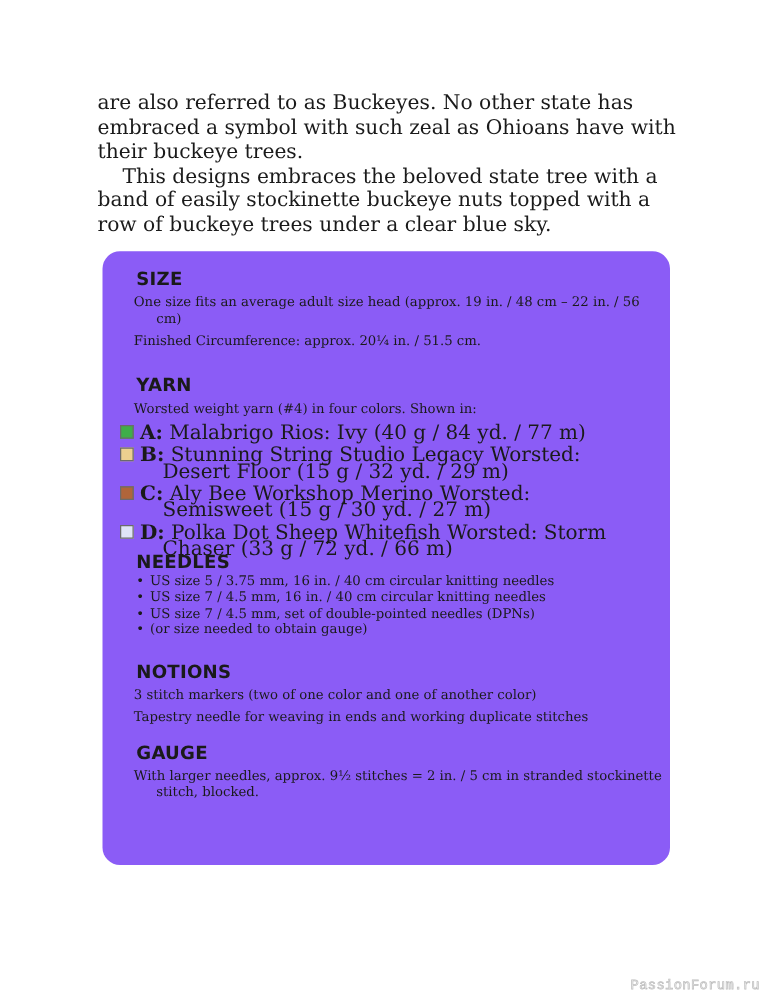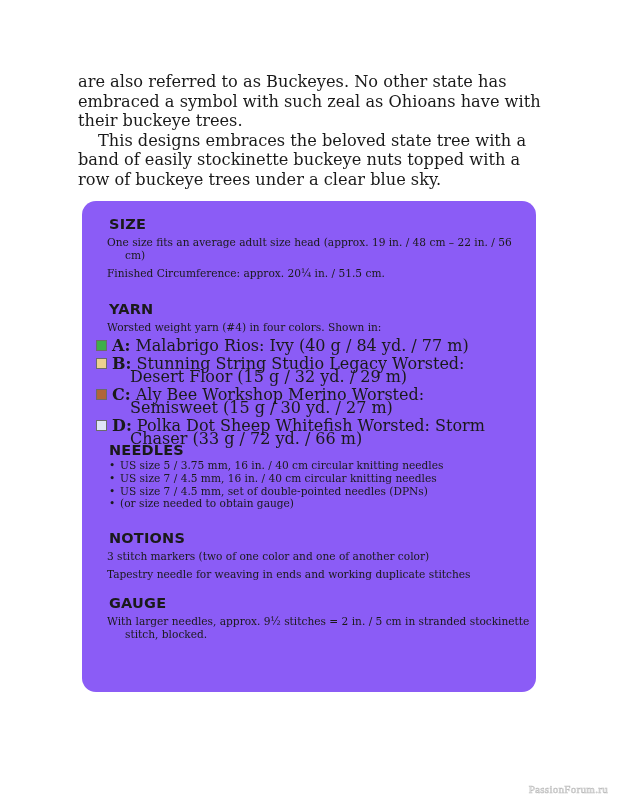--- a/index.html
+++ b/index.html
@@ -10,21 +10,21 @@
   .box { position:absolute; left:82px; top:201px; width:454px; height:491px; background:#8b5cf6; border-radius:14px; }
   .sec { position:absolute; left:0; right:0; }
   .h { font-family:"DejaVu Sans", sans-serif; font-weight:bold; font-size:14.5px; margin:0 0 4px 27px; letter-spacing:0.2px; }
   .t { font-size:10.6px; line-height:13px; margin:0 0 5px 25px; padding-left:18px; text-indent:-18px; width:410px; }
   .yarn-row { display:flex; align-items:flex-start; font-size:16px; line-height:13px; margin:0 0 5px 14px; width:420px; }
   .sw { width:9px; height:9px; border:1px solid #6b6b6b; margin:1px 5px 0 0; flex:none; }
   .yarn-text { padding-left:18px; text-indent:-18px; }
   .bold { font-weight:bold; }
   ul.nl { list-style:none; margin:0 0 0 27px; padding:0; font-size:10.6px; line-height:12.8px; }
   ul.nl li::before { content:"•"; display:inline-block; width:11px; }
-  .wm { position:absolute; right:10px; bottom:5px; font-family:Liberation Serif, serif; font-size:11px; color:#ffffff; -webkit-text-stroke:0.6px #bdbdbd; letter-spacing:0.3px; }
+  .wm { position:absolute; right:10px; bottom:5px; font-family:Liberation Mono, monospace; font-size:11px; color:#ffffff; -webkit-text-stroke:0.6px #bdbdbd; letter-spacing:0.3px; }
 </style>
 </head>
 <body>
 
 <div class="intro">
   <p>are also referred to as Buckeyes. No other state has embraced a symbol with such zeal as Ohioans have with their buckeye trees.</p>
   <p class="indent">This designs embraces the beloved state tree with a band of easily stockinette buckeye nuts topped with a row of buckeye trees under a clear blue sky.</p>
 </div>
 
 <div class="box">

